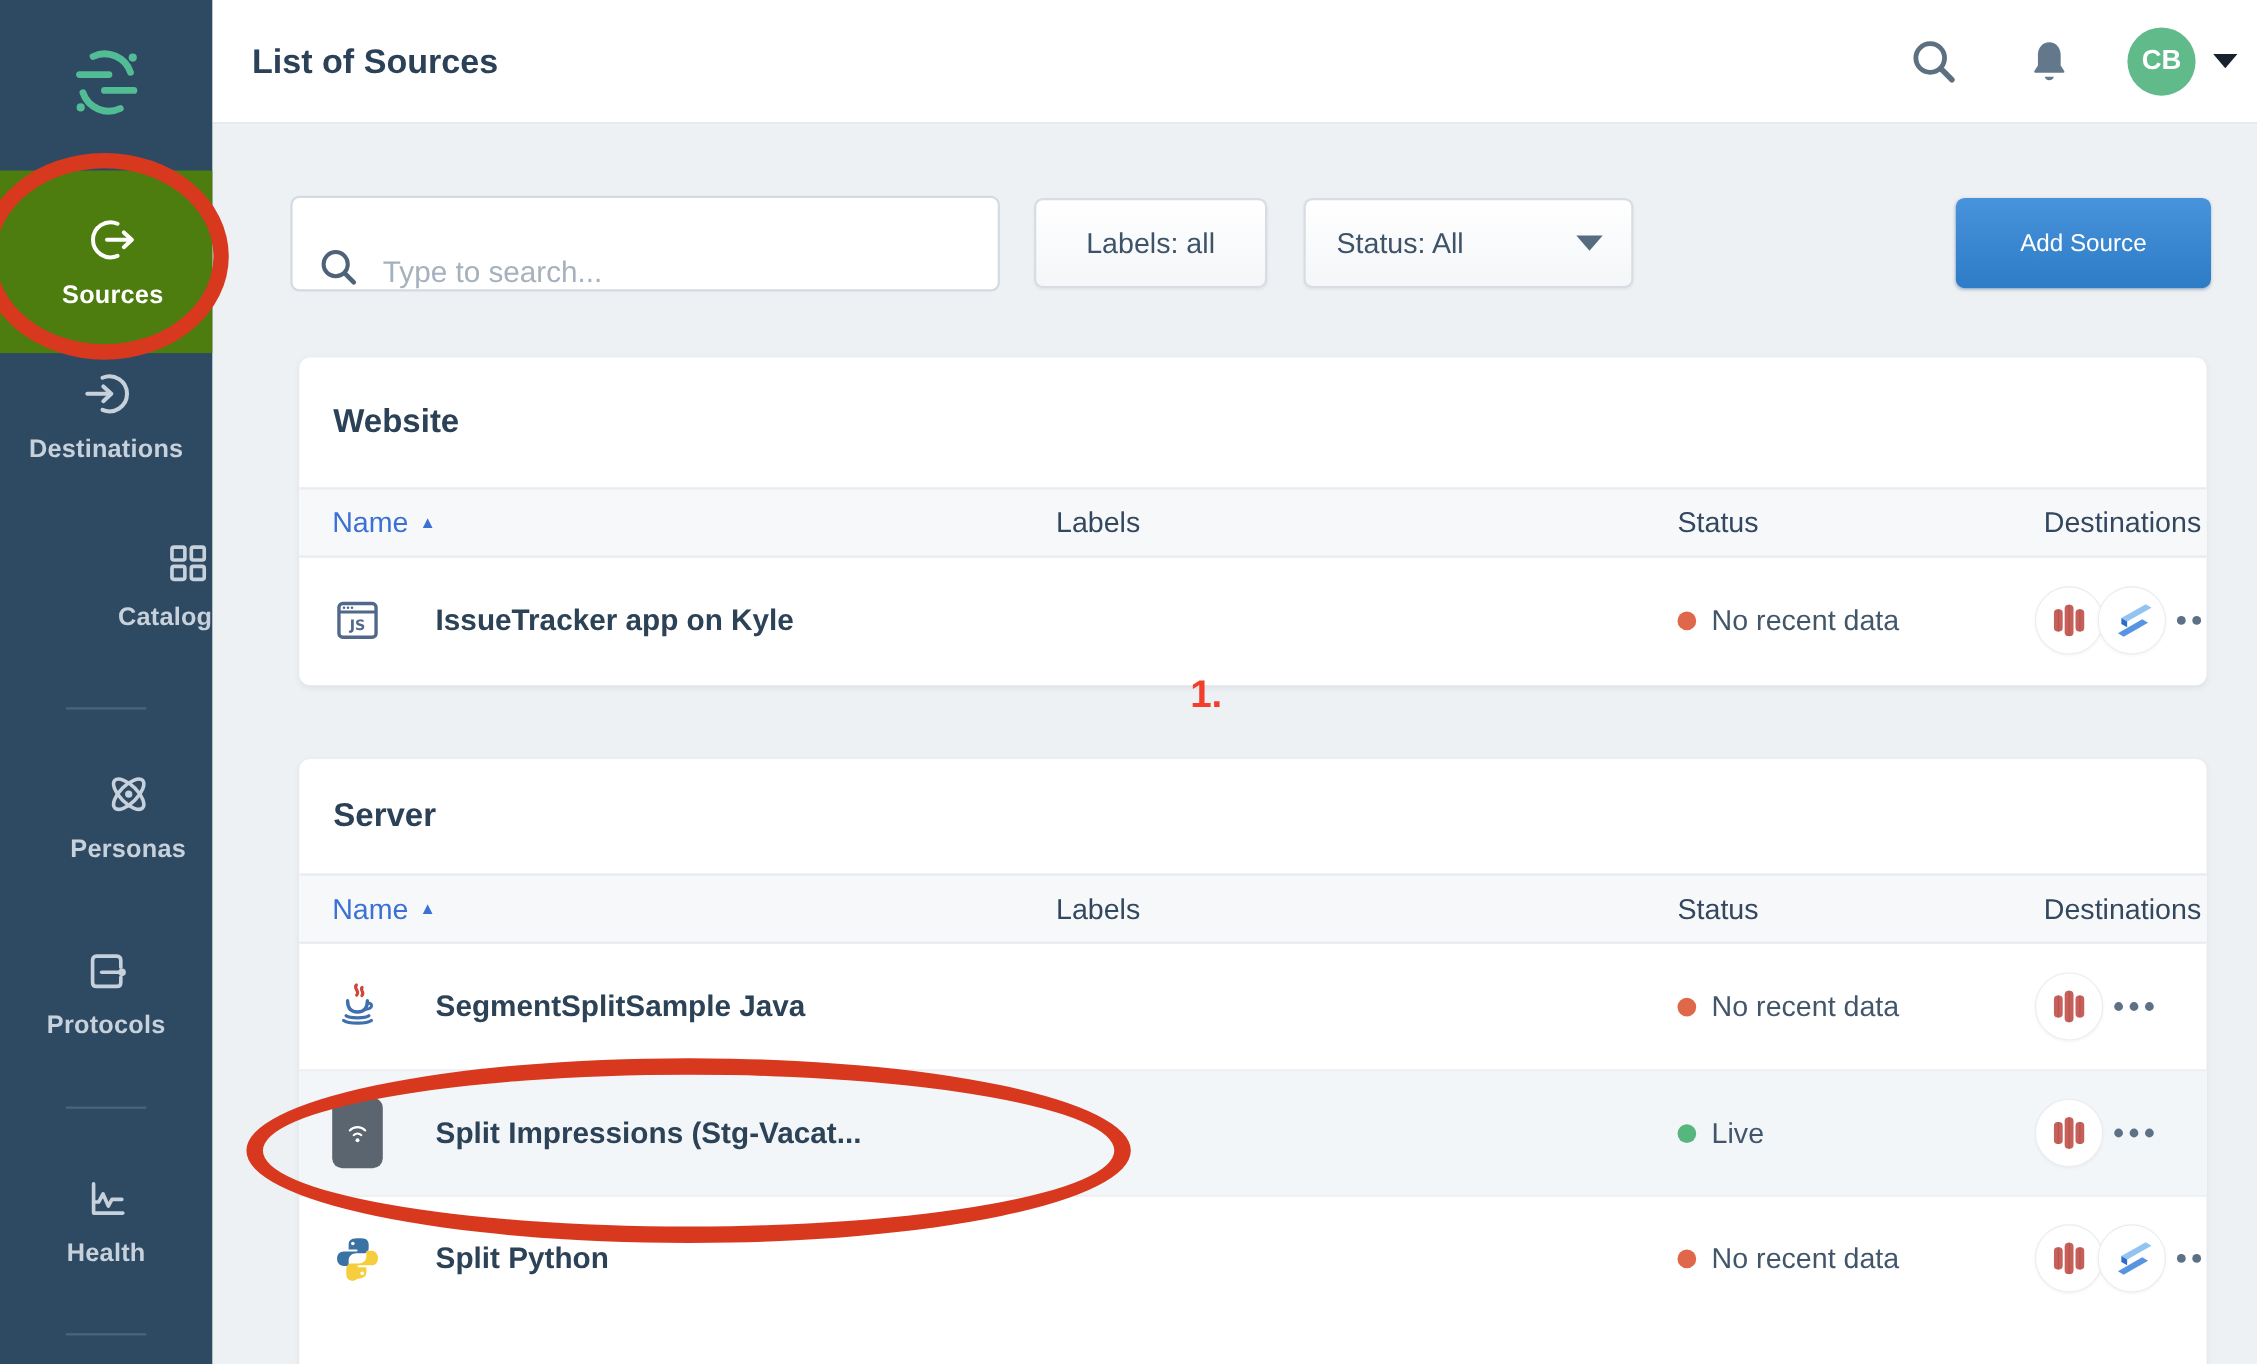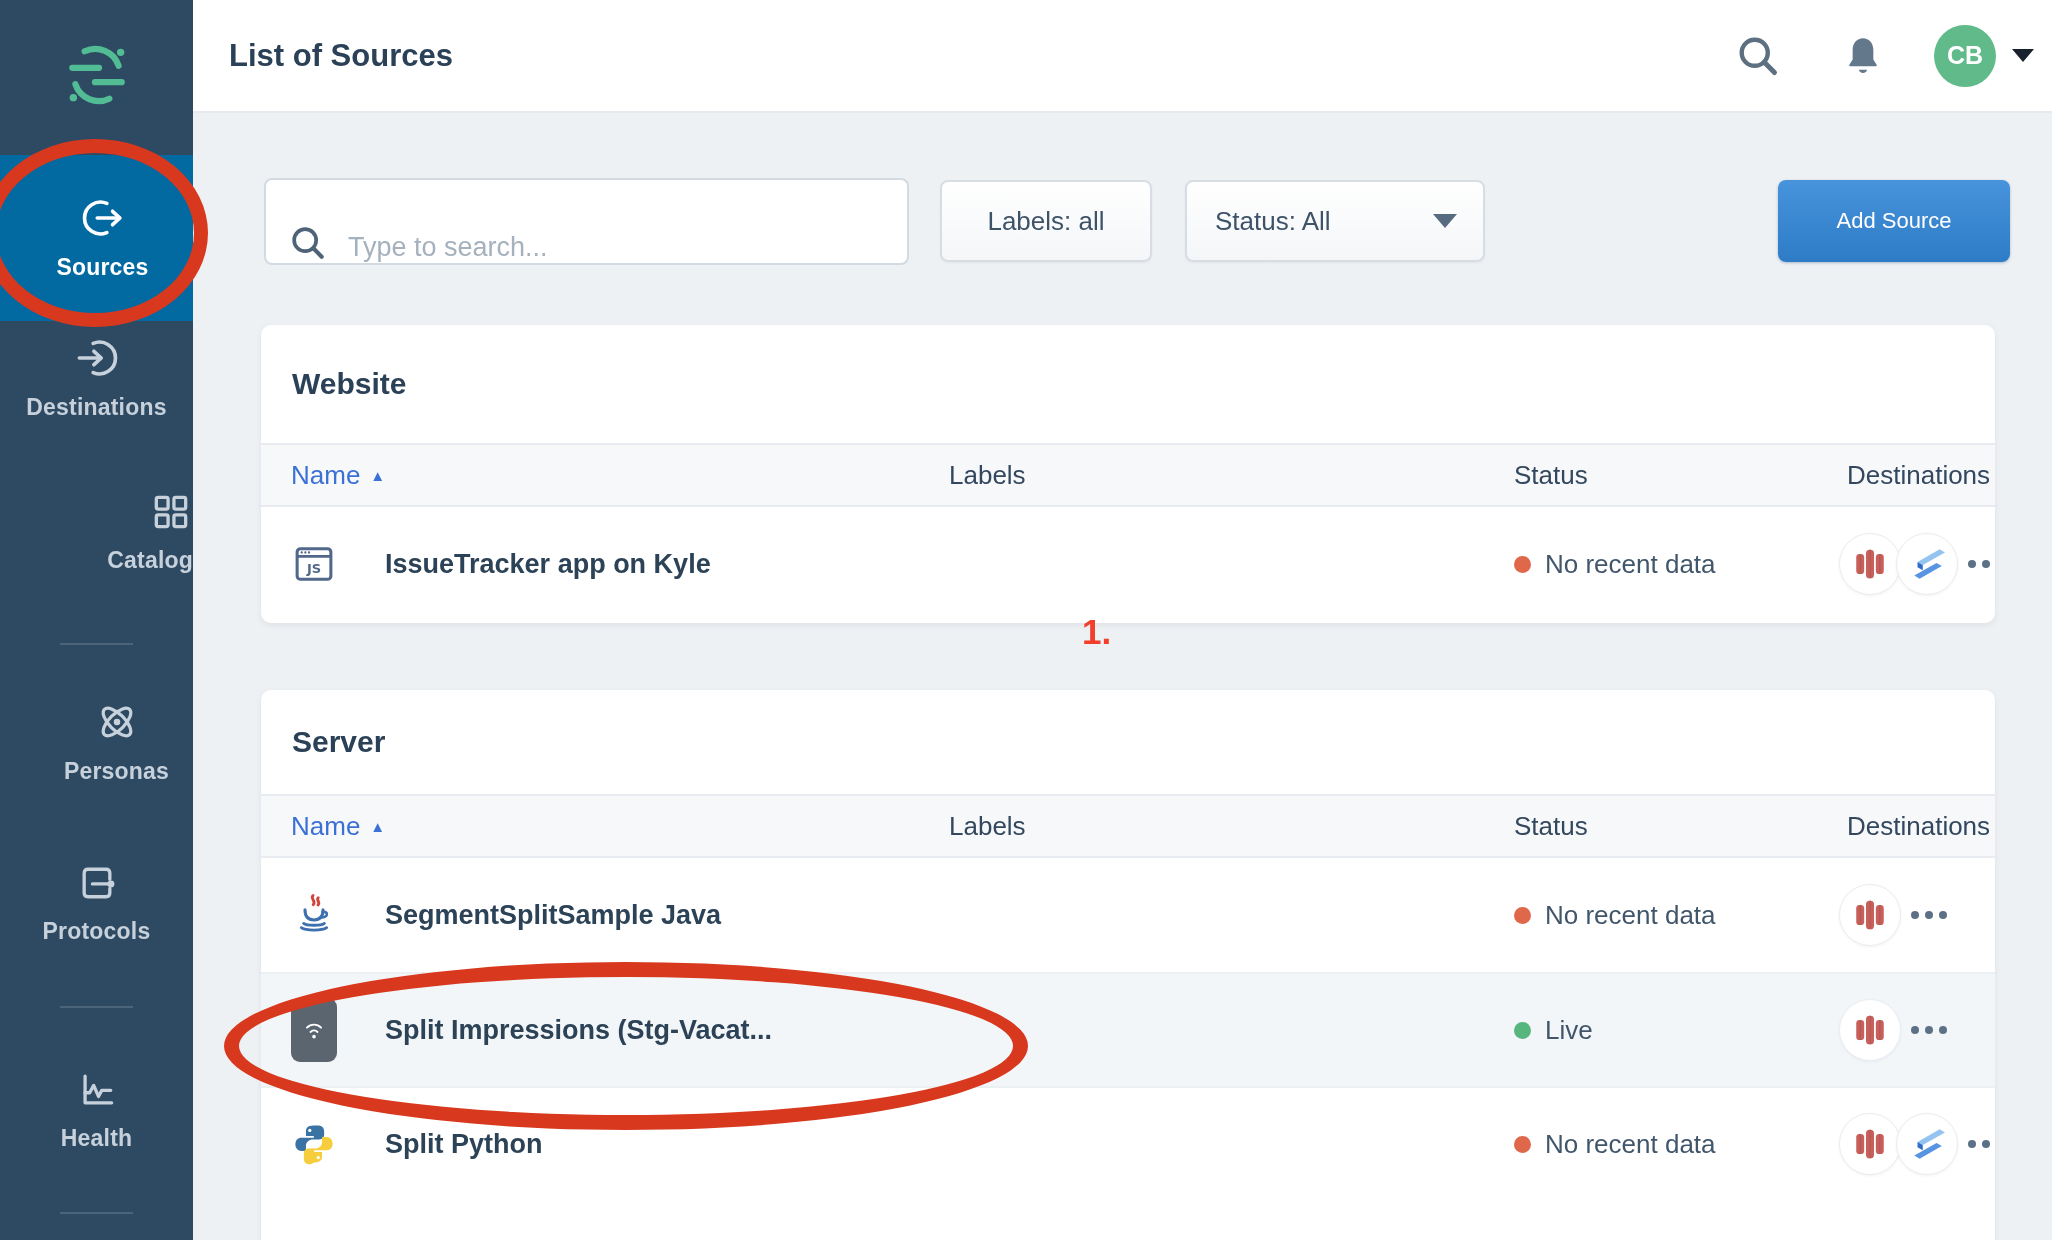--- a/index.html
+++ b/index.html
@@ -5,21 +5,21 @@
   * { margin:0; padding:0; box-sizing:border-box; }
   html,body { width:2052px; height:1240px; }
   body { font-family:"Liberation Sans","DejaVu Sans",sans-serif; background:#EEF1F4; }
   .screen { position:relative; width:2052px; height:1240px; overflow:hidden; }
 
   
   .sidebar { position:absolute; left:0; top:0; width:193px; height:1240px; background:#2E4A63; z-index:2; }
   .logo-wrap { position:absolute; top:40px; left:0; width:193px; display:flex; justify-content:center; }
   .nav-item { position:absolute; left:0; width:193px; display:flex; flex-direction:column; align-items:center; justify-content:center; gap:13px; cursor:pointer; }
   .nav-item .nav-label { font-size:23px; font-weight:700; color:#C7D1DB; letter-spacing:.2px; }
-  .nav-item.active { background:#0369a1;padding-left:12px; }
+  .nav-item.active { background:#4d7c0f;padding-left:12px; }
   .nav-item.active .nav-label { color:#FFFFFF; }
   .nav-sources      { top:155px; height:166px; }
   .nav-destinations { top:326px; height:104px; }
   .nav-catalog      { top:480px; height:104px;align-items:flex-end; }
   .nav-personas     { top:690px; height:104px;padding-left:40px; }
   .nav-protocols    { top:851px; height:104px; }
   .nav-health       { top:1058px; height:104px; }
   .side-divider { position:absolute; left:60px; width:73px; height:0; border-top:2px solid #4C647A; }
   .div-1 { top:643px; } .div-2 { top:1006px; } .div-3 { top:1212px; }
 
@@ -41,21 +41,21 @@
   .search-box input::placeholder { color:#A5B1BD; }
 
   .filter-btn { position:absolute; top:67px; height:82px; border:2px solid #D8DDE3; border-radius:8px; background:linear-gradient(#FFFFFF,#F4F6F8); box-shadow:0 1px 2px rgba(20,40,60,.05); font-size:26px; color:#3E5268; display:flex; align-items:center; justify-content:center; cursor:pointer; font-family:inherit; }
   .labels-btn { left:747px; width:212px; }
   .status-btn { left:992px; width:300px; justify-content:flex-start; padding-left:28px; }
   .status-caret { position:absolute; right:26px; width:0; height:0; border-left:12px solid transparent; border-right:12px solid transparent; border-top:14px solid #566B80; }
 
   .add-source-btn { position:absolute; left:1585px; top:67px; width:232px; height:82px; border:none; border-radius:8px; background:linear-gradient(#4793DC,#2E7CC6); box-shadow:0 1px 3px rgba(20,60,110,.3); color:#fff; font-size:22px; font-weight:500; cursor:pointer; font-family:inherit; }
 
   
-  .card { position:absolute; left:68px; width:1734px; background:#fff; border-radius:10px; box-shadow:0 2px 6px rgba(30,45,60,.08); overflow:hidden; }
+  .card { position:absolute; left:79px; width:1734px; background:#fff; border-radius:10px; box-shadow:0 2px 6px rgba(30,45,60,.08); overflow:hidden; }
   .card-website { top:212px; height:298px; }
   .card-server  { top:577px; height:625px; }
   .card-title { font-size:30px; font-weight:700; color:#2B4157; padding-left:31px; display:flex; align-items:center; }
   .card-website .card-title { height:118px; }
   .card-server  .card-title { height:104px; }
 
   .t-grid { display:grid; grid-template-columns:632px 539px 307px 1fr; align-items:center; padding:0 30px;gap:26px; }
   .t-header { height:64px; background:#F7F8FA; border-top:2px solid #E8EBEF; border-bottom:2px solid #E8EBEF; font-size:26px; color:#33475E; font-weight:500; }
   .sort-col { color:#3B70D4; display:flex; align-items:center; gap:10px; cursor:pointer; }
   .sort-arrow { font-size:15px; color:#3B70D4; }

